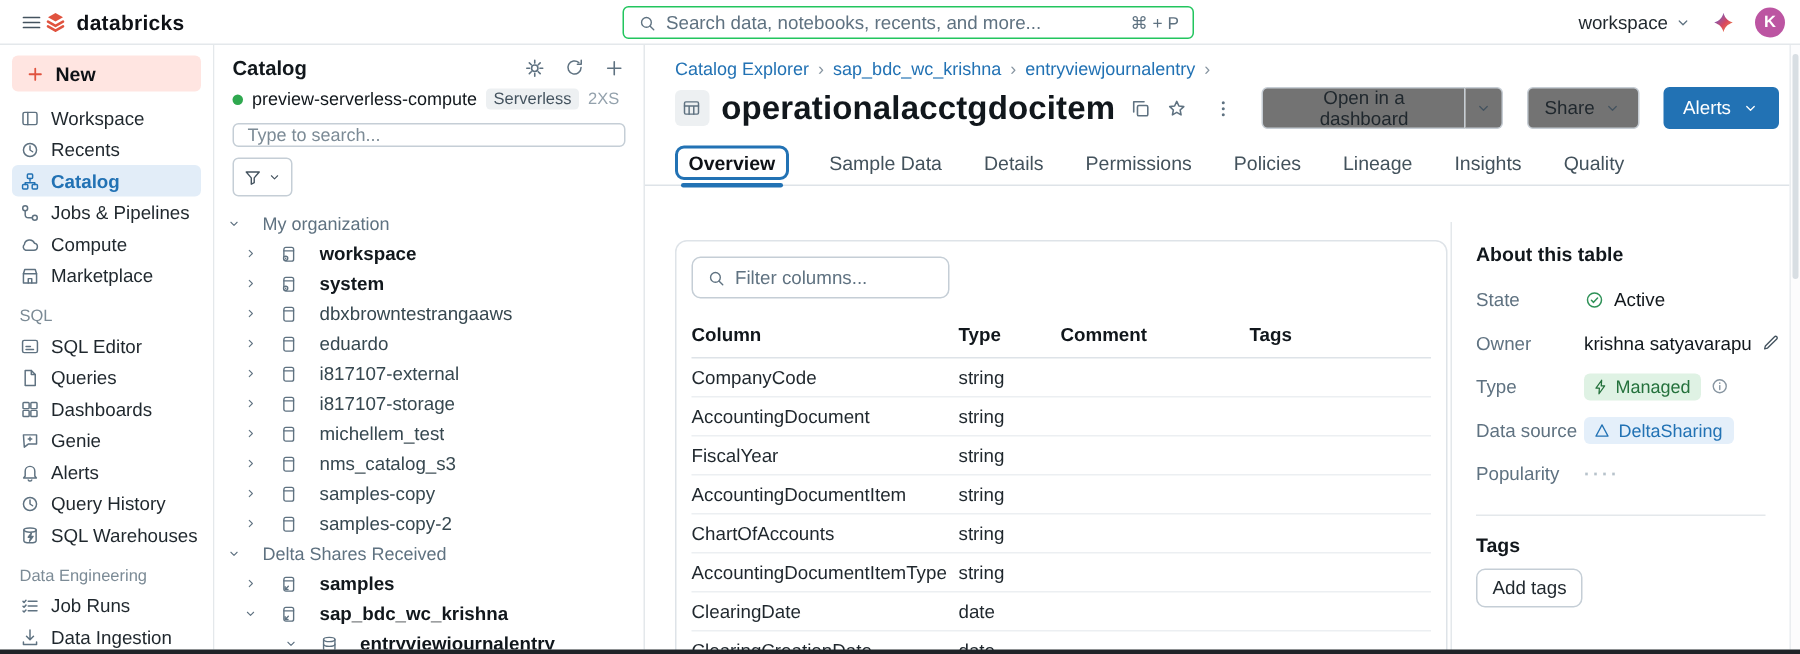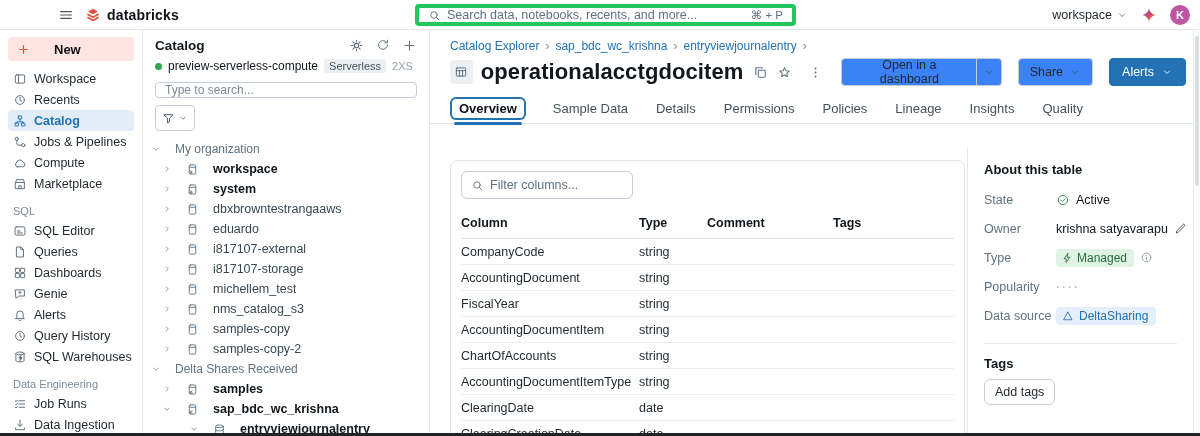--- a/index.html
+++ b/index.html
@@ -9,42 +9,42 @@
     font-family:"Liberation Sans","DejaVu Sans",sans-serif;
     font-size:13px; color:#11171C; -webkit-font-smoothing:antialiased;
   }
   svg.i { display:inline-block; flex:none; stroke:currentColor; fill:none; stroke-width:1.7; stroke-linecap:round; stroke-linejoin:round; }
   .i10{width:10px;height:10px}.i12{width:12px;height:12px}.i13{width:13px;height:13px}
   .i14{width:14px;height:14px}.i15{width:15px;height:15px}.i16{width:16px;height:16px}
 
   
   .topbar { position:absolute; top:0; left:0; right:0; height:30px; background:#fff;
             border-bottom:1px solid #E4E8EB; display:flex; align-items:center; z-index:6; }
-  .tb-left { display:flex; align-items:flex-start; gap:11px; padding-left:13px;margin-left:45px; }
+  .tb-left { display:flex; align-items:flex-start; padding-left:13px; }
   .hamburger { color:#44535F; cursor:pointer; display:flex; }
   .brand { display:flex; align-items:center; gap:6px; cursor:pointer; }
   .brand-name { font-size:14px; font-weight:700; letter-spacing:.2px; color:#0E1116; }
   .gsearch { position:absolute; left:415px; top:4px; width:381px; height:22px;
-             border:4px solid #22c55e; border-radius:4px; background:#fff;
+             border:1px solid #22c55e; border-radius:4px; background:#fff;
              display:flex; align-items:center; gap:6px; padding:0 9px; color:#5F7281; cursor:text; }
   .gsearch input { flex:1; border:0; outline:0; font-size:12.5px; color:#11171C; background:transparent;
                    font-family:inherit; }
   .gsearch input::placeholder { color:#5F7281; }
   .gsearch .kbd { font-size:11.5px; color:#5F7281; white-space:nowrap; }
   .tb-right { position:absolute; right:10px; top:0; height:30px; display:flex; align-items:center; gap:13px; }
   .ws-switch { display:flex; align-items:center; gap:4px; font-size:12.5px; color:#1F272D; cursor:pointer; }
   .ws-switch .i { color:#5F7281; }
   .avatar { width:20px; height:20px; border-radius:50%; background:#BC55A2; color:#fff;
             font-size:11px; font-weight:700; display:flex; align-items:center; justify-content:center; cursor:pointer; }
 
   
   .sidebar { position:absolute; top:30px; left:0; width:143px; bottom:3px; background:#fff;
              border-right:1px solid #E4E8EB; padding:7px 8px; overflow:hidden; }
   .new-btn { height:24px; background:#FFE5E1; border-radius:4px; display:flex; align-items:center;
-             gap:24px; padding:0 9px; margin-bottom:7px; cursor:pointer; }
+             gap:7px; padding:0 9px; margin-bottom:7px; cursor:pointer; }
   .new-btn .i { color:#E0533F; stroke-width:2.2; }
   .new-btn span { font-weight:700; font-size:13px; color:#0E1116; }
   .nav-item { height:21px; display:flex; align-items:center; gap:7px; padding:0 5px; border-radius:4px;
               font-size:12.5px; color:#1F272D; cursor:pointer; white-space:nowrap; }
   .nav-item .i { color:#5F7281; }
   .nav-item.active { background:#E2EDF8; color:#2272B4; font-weight:600; }
   .nav-item.active .i { color:#2272B4; }
   .nav-section { font-size:11px; color:#7C8B96; padding:0 5px; margin:11px 0 3px; }
 
   
@@ -81,21 +81,21 @@
   .crumb { color:#2272B4; cursor:pointer; }
   .crumb::after { content:"›"; color:#8795A1; margin:0 6px; }
   .title-row { display:flex; align-items:center; gap:8px; padding:3px 14px 7px 20px; }
   .tchip { width:24px; height:24px; background:#EDF0F2; border-radius:4px; color:#5F7281;
            display:flex; align-items:center; justify-content:center; }
   .page-title { font-size:22px; font-weight:700; letter-spacing:.1px; }
   .title-icons { display:flex; gap:9px; color:#5F7281; margin-left:2px; }
   .title-icons .i { cursor:pointer; }
   .spacer { flex:1; }
   .kebab { color:#5F7281; cursor:pointer; margin-right:10px; display:flex; }
-  .btn { height:28px; border:1px solid #C6CDD4; background:#3b82f6; border-radius:4px; font-size:12.5px;
+  .btn { height:28px; border:1px solid #C6CDD4; background:#737373; border-radius:4px; font-size:12.5px;
          color:#1F272D; display:flex; align-items:center; cursor:pointer; font-family:inherit; }
   .split { display:flex; margin-right:8px; }
   .split .main-part { border-radius:4px 0 0 4px; padding:0 12px; }
   .split .chev-part { border-radius:0 4px 4px 0; width:26px; justify-content:center; border-left:0; color:#44535F; }
   .share-btn { padding:0 11px; gap:6px; margin-right:8px; color:#1F272D; }
   .share-btn .i, .btn-create .i { color:#44535F; }
   .btn-create { background:#2272B4; border-color:#2272B4; color:#fff; padding:0 12px; gap:7px; font-weight:400; }
   .btn-create .i { color:#fff; }
   .tabs { display:flex; align-items:center; gap:26px; padding:0 20px; height:31px; border-bottom:1px solid #DEE3E8; }
   .tab { font-size:13px; color:#43525C; cursor:pointer; padding:4px 1px; position:relative; }
@@ -763,36 +763,36 @@
                 <use href="#s-bolt"></use>
               </svg>
             <span>Managed</span>
           </span>
           <svg class="i i13 info-ic">
               <use href="#s-info"></use>
             </svg>
         </span>
       </div>
       <div class="kv">
-        <span class="k">Popularity</span>
-        <span class="v">
-            <span class="pop-dots">····</span>
-          </span>
-      </div>
-      <div class="kv">
         <span class="k">Data source</span>
         <span class="v">
           <span class="badge-blue">
             <svg class="i i12">
                 <use href="#s-delta"></use>
               </svg>
             <span>DeltaSharing</span>
           </span>
         </span>
       </div>
+      <div class="kv">
+        <span class="k">Popularity</span>
+        <span class="v">
+            <span class="pop-dots">····</span>
+          </span>
+      </div>
       <div class="hr"></div>
       <div class="tags-title">Tags</div>
       <button class="add-tags">Add tags</button>
     </aside>
   </div>
 </main>
 
 <div class="page-scroll">
   <div class="page-thumb"></div>
 </div>

